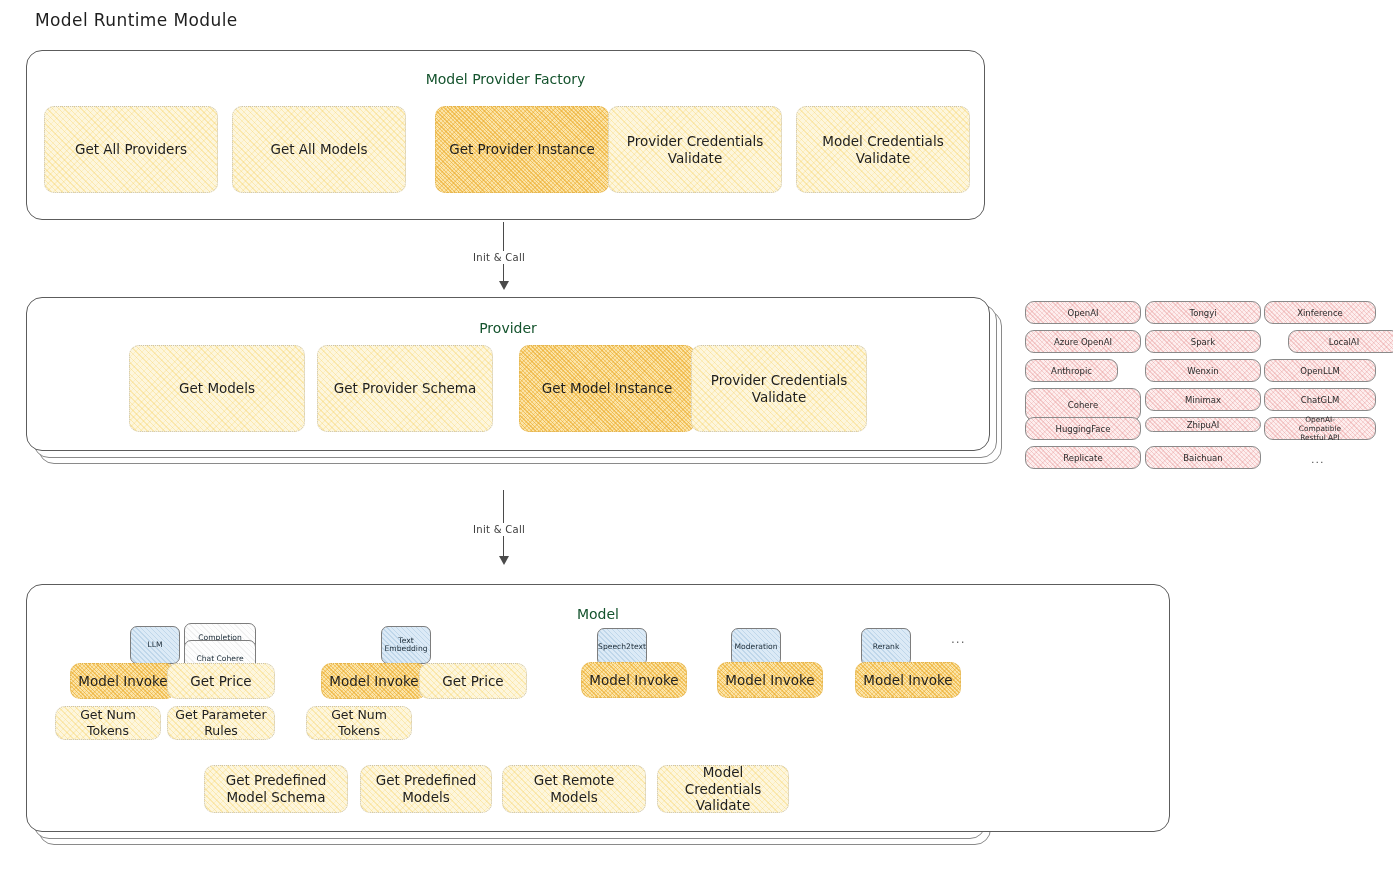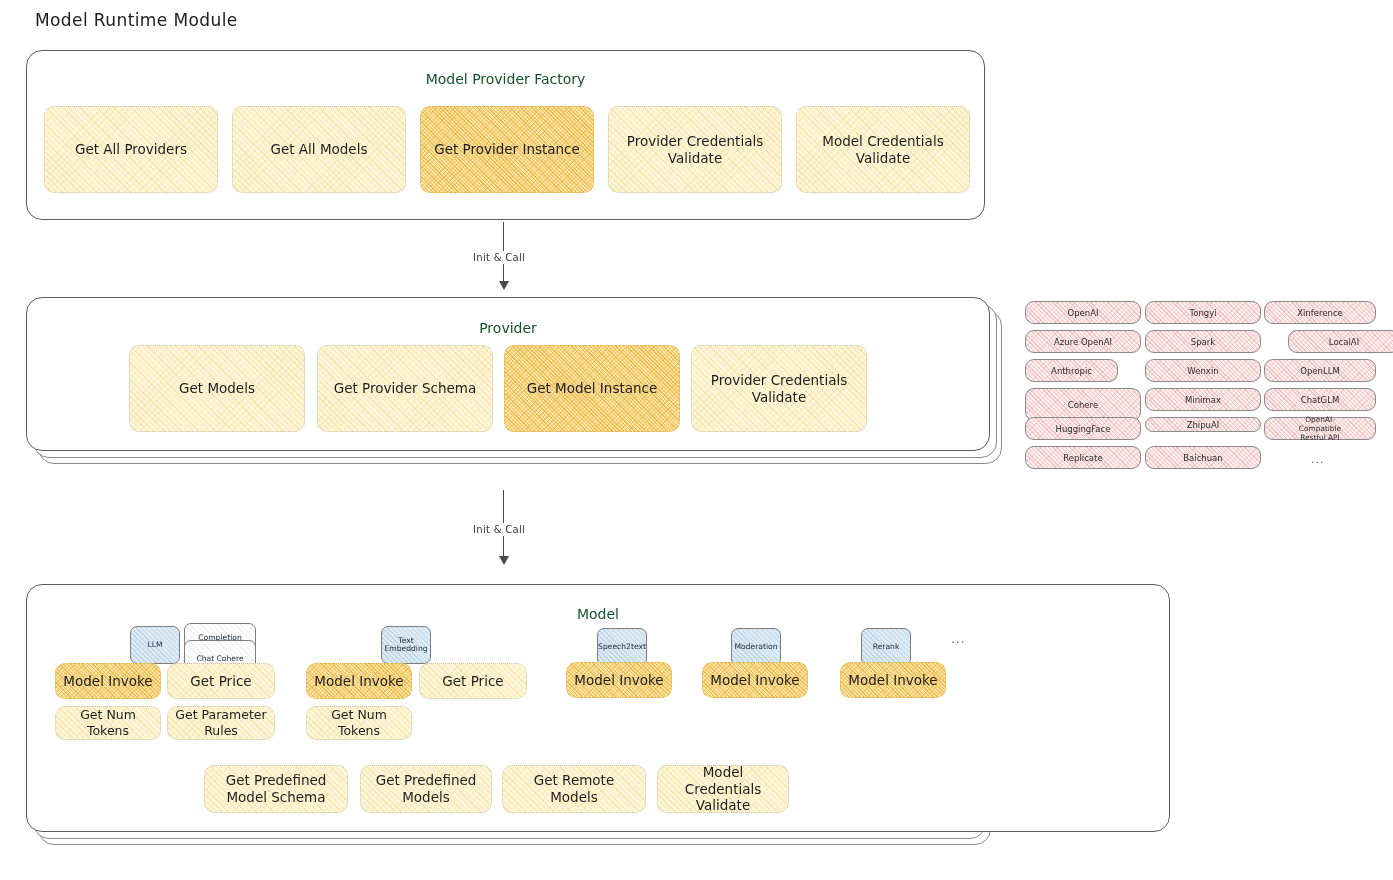--- a/index.html
+++ b/index.html
@@ -51,20 +51,21 @@
       repeating-linear-gradient(45deg,rgba(245,200,66,.30) 0 1px,rgba(0,0,0,0) 1px 4px),
       repeating-linear-gradient(-45deg,rgba(245,200,66,.16) 0 1px,rgba(0,0,0,0) 1px 5px);
     padding:4px 6px;
   }
   .mbox.hl{
     border-color:#e0b24e;
     background-color:#fbe4a8;
     background-image:
       repeating-linear-gradient(45deg,rgba(235,166,30,.55) 0 1px,rgba(0,0,0,0) 1px 2.6px),
       repeating-linear-gradient(-45deg,rgba(235,166,30,.34) 0 1px,rgba(0,0,0,0) 1px 3.2px);
+    margin-left: 15px;
   }
   .mbox.small{font-size:12.5px;}
 
   
   .pchip{
     position:absolute;box-sizing:border-box;
     border:1.2px solid #8a8a8a;border-radius:9px;
     display:flex;align-items:center;justify-content:center;
     font-size:8.5px;color:#2b2b2b;text-align:center;
     background-color:#fdeeee;

